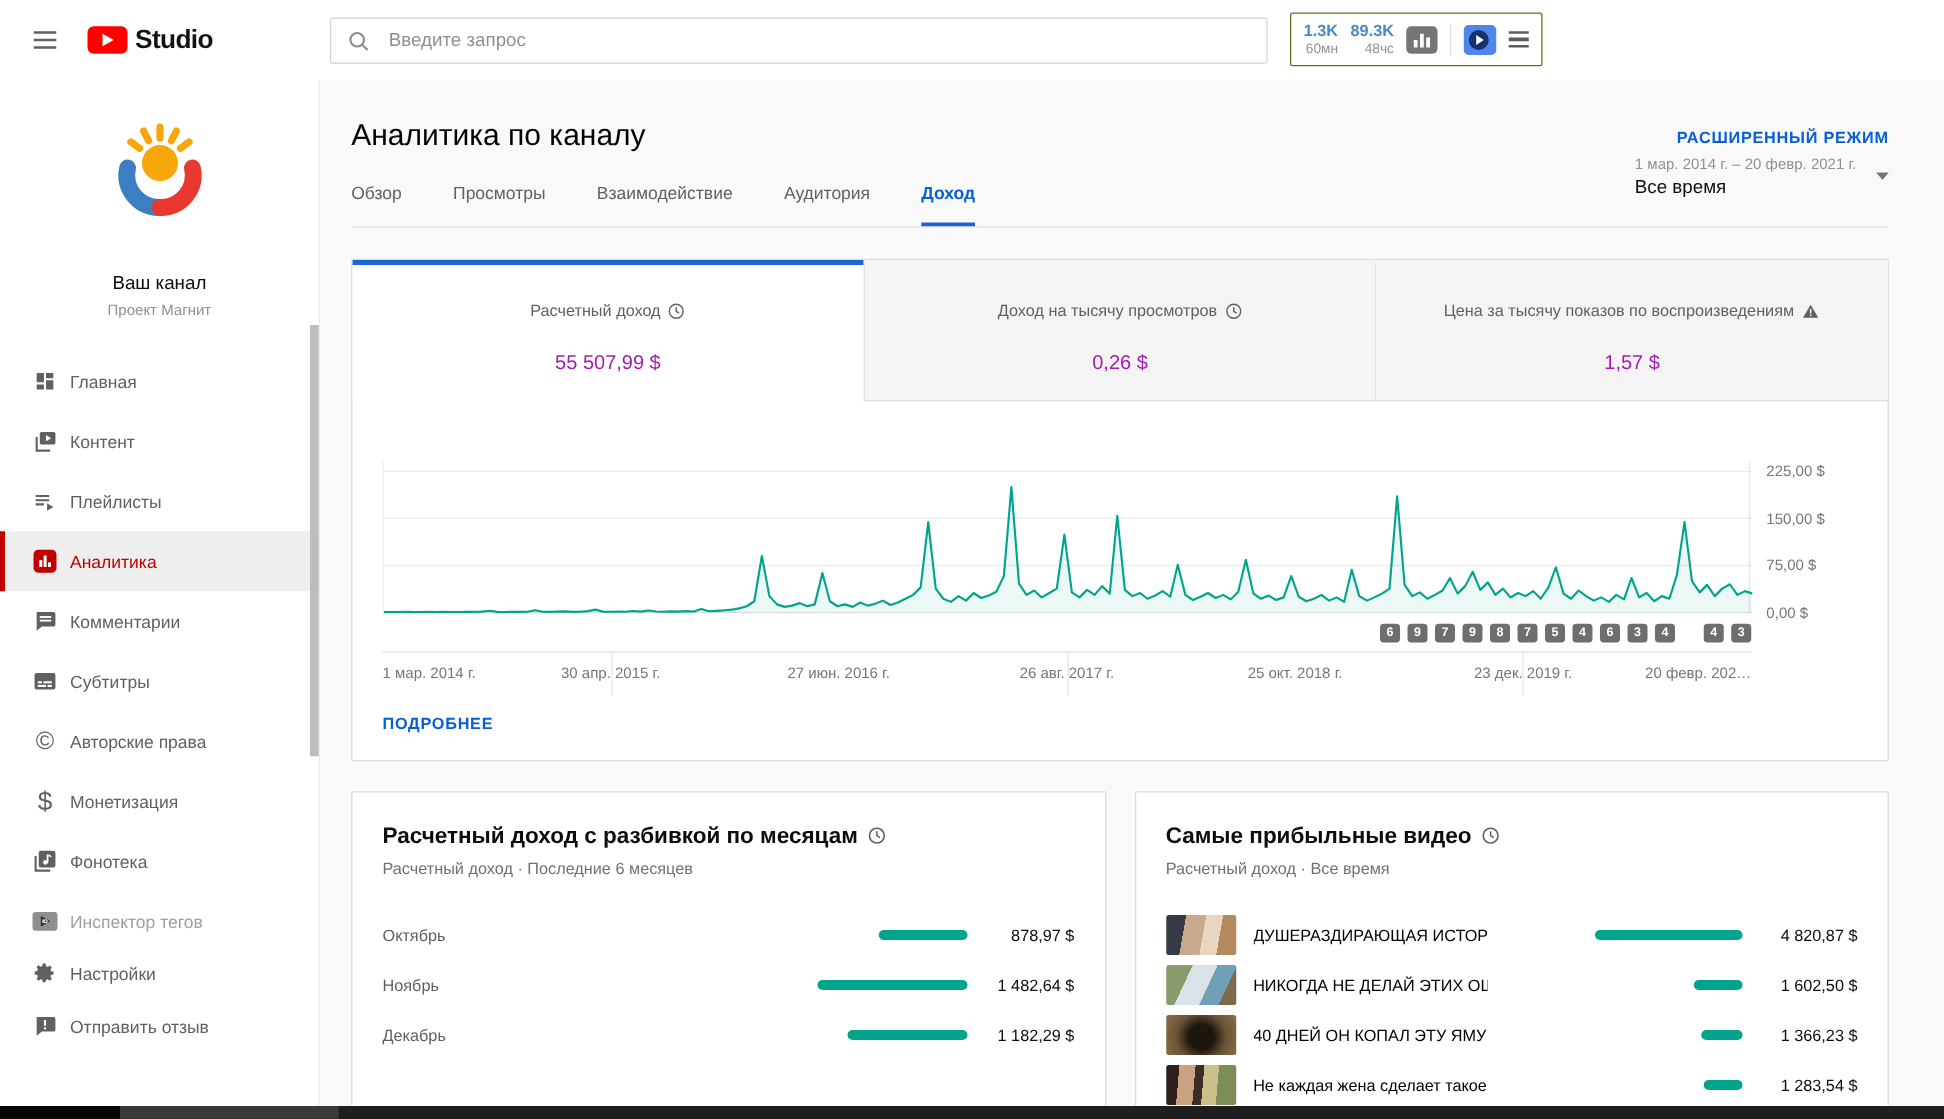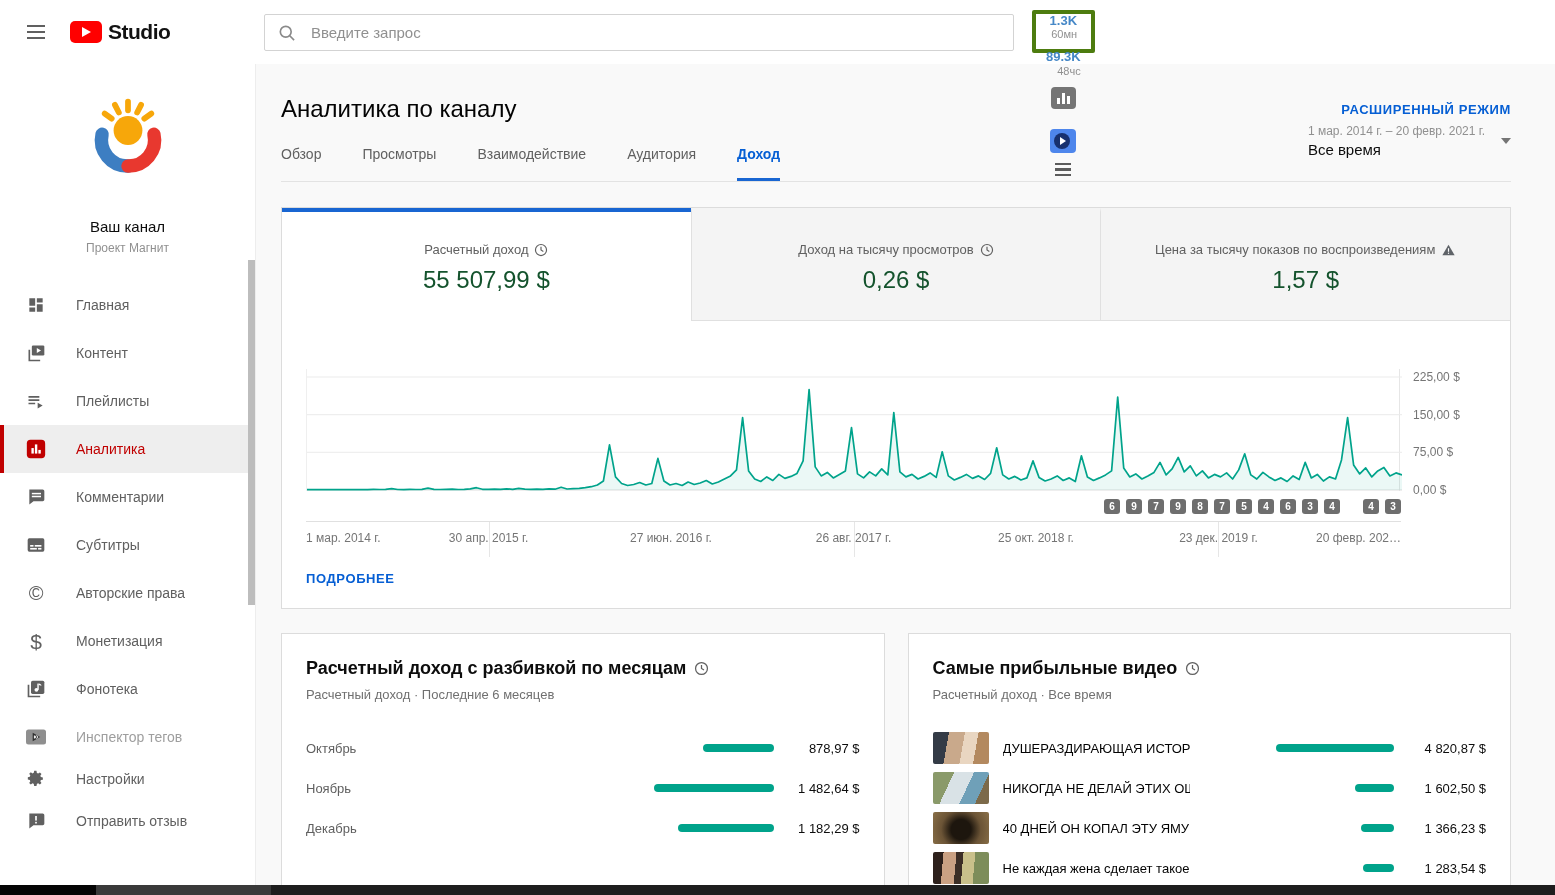--- a/index.html
+++ b/index.html
@@ -10,21 +10,21 @@
   .topbar { position:fixed; top:0; left:0; width:1555px; height:64px; background:#fff; display:flex; align-items:center; z-index:30; }
   .burger { width:48px; height:48px; margin-left:12px; border:none; background:transparent; display:flex; flex-direction:column; justify-content:center; align-items:center; gap:4px; cursor:pointer; }
   .burger i { display:block; width:18px; height:2px; background:#606060; }
   .brand { display:flex; align-items:center; gap:6px; margin-left:10px; cursor:pointer; }
   .yt-badge { width:32px; height:22px; background:#f00; border-radius:5px; position:relative; }
   .yt-badge::after { content:""; position:absolute; left:12px; top:6px; border-left:9px solid #fff; border-top:5px solid transparent; border-bottom:5px solid transparent; }
   .brand-text { font-size:21px; font-weight:bold; letter-spacing:-0.5px; color:#121212; }
   .search { position:absolute; left:264px; top:14px; width:750px; height:37px; border:1px solid #d3d3d3; border-radius:2px; background:#fff; display:flex; align-items:center; padding:0 12px; }
   .search input { border:none; outline:none; flex:1; font-size:15px; color:#111; margin-left:14px; font-family:inherit; }
   .search input::placeholder { color:#909090; }
-  .topstats { position:absolute; left:1032px; top:10px; height:43px; border:4px solid #4d7c0f; border-radius:2px; background:#fff; display:flex; align-items:center; padding:0 10px; gap:10px;flex-direction:column; }
+  .topstats { position:absolute; left:1032px; top:10px; height:43px; border:1px solid #4d7c0f; border-radius:2px; background:#fff; display:flex; align-items:center; padding:0 10px; gap:10px; }
   .tstat { text-align:right; line-height:1.1; }
   .tstat .v { color:#4688c7; font-size:13px; font-weight:bold; }
   .tstat .l { color:#909090; font-size:11px; }
   .icon-btn { border:none; background:transparent; cursor:pointer; display:flex; align-items:center; }
   .chart-chip { width:25px; height:22px; background:#757575; border-radius:4px; position:relative; }
   .chart-chip i { position:absolute; bottom:5px; width:3px; background:#fff; }
   .chart-chip i:nth-child(1){ left:6px; height:6px; }
   .chart-chip i:nth-child(2){ left:11px; height:11px; }
   .chart-chip i:nth-child(3){ left:16px; height:8px; }
   .vr { width:1px; height:26px; background:#e0e0e0; }
@@ -37,21 +37,21 @@
   
   .sidebar { position:fixed; top:64px; left:0; width:256px; height:831px; background:#fff; z-index:20; border-right:1px solid #ededed; }
   .sb-scrollthumb { position:absolute; right:0; top:196px; width:7px; height:345px; background:#bdbdbd; border-radius:0; }
   .channel { text-align:center; padding-top:30px; }
   .avatar { width:96px; height:96px; margin:0 auto; cursor:pointer; }
   .ch-name { margin-top:28px; font-size:15px; color:#0d0d0d; }
   .ch-sub { margin-top:6px; font-size:12px; color:#909090; }
   nav.sb-nav { margin-top:26px; }
   .sb-item { display:flex; align-items:center; height:48px; padding-left:24px; cursor:pointer; position:relative; color:#606060; }
   .sb-item .ic { width:24px; height:24px; display:flex; align-items:center; justify-content:center; flex:none; }
-  .sb-item .lbl { margin-left:28px; font-size:14px; }
+  .sb-item .lbl { margin-left:8px; font-size:14px; }
   .sb-item.active { background:#eee; color:#c00000; }
   .sb-item.active::before { content:""; position:absolute; left:0; top:0; width:4px; height:100%; background:#c00000; }
   .sb-item.muted { color:#9e9e9e; }
   .sb-item.compact { height:36px; }
   .uicon { font-size:20px; line-height:1; color:#606060; }
 
   
   .main { position:absolute; top:64px; left:256px; width:1299px; height:831px; background:#f9f9f9; }
   .content { margin-left:25px; width:1230px; }
   .page-head { display:flex; justify-content:space-between; align-items:center; padding-top:26px; height:64px; }
@@ -67,21 +67,21 @@
   .caret { width:0; height:0; border-left:5px solid transparent; border-right:5px solid transparent; border-top:6px solid #757575; }
 
   .card { background:#fff; border:1px solid #dcdcdc; }
   .big-card { margin-top:25px; width:1230px; }
 
   .metric-strip { display:flex; }
   .metric { flex:1 1 0; height:113px; text-align:center; padding-top:28px; cursor:pointer; background:#f4f4f4; border-bottom:1px solid #e0e0e0; border-top:4px solid transparent; position:relative; }
   .metric + .metric { border-left:1px solid #e0e0e0; }
   .metric.active { background:#fff; border-top:4px solid #1966d2; border-bottom-color:transparent; }
   .metric .mlabel { font-size:13px; color:#606060; display:inline-flex; align-items:center; gap:6px; }
-  .metric .mvalue { font-size:24px; color:#14532d; margin-top:8px; }
+  .metric .mvalue { font-size:16px; color:#a21caf; margin-top:24px; }
 
   .chart-zone { padding-left:24px; display:flex; margin-top:48px; }
   .plot { width:1095px; height:122px; position:relative; border-left:1px solid #efefef; border-right:1px solid #e6e6e6; }
   .plot svg { position:absolute; inset:0; }
   .ylabels { width:110px; position:relative; }
   .ylabels span { position:absolute; left:13px; transform:translateY(-50%); font-size:12px; color:#757575; }
 
   .badge-row { width:1095px; margin-left:24px; height:30px; display:flex; align-items:center; justify-content:flex-end; }
   .badge-group { display:flex; gap:6px; }
   .badge-gap { width:23px; }

